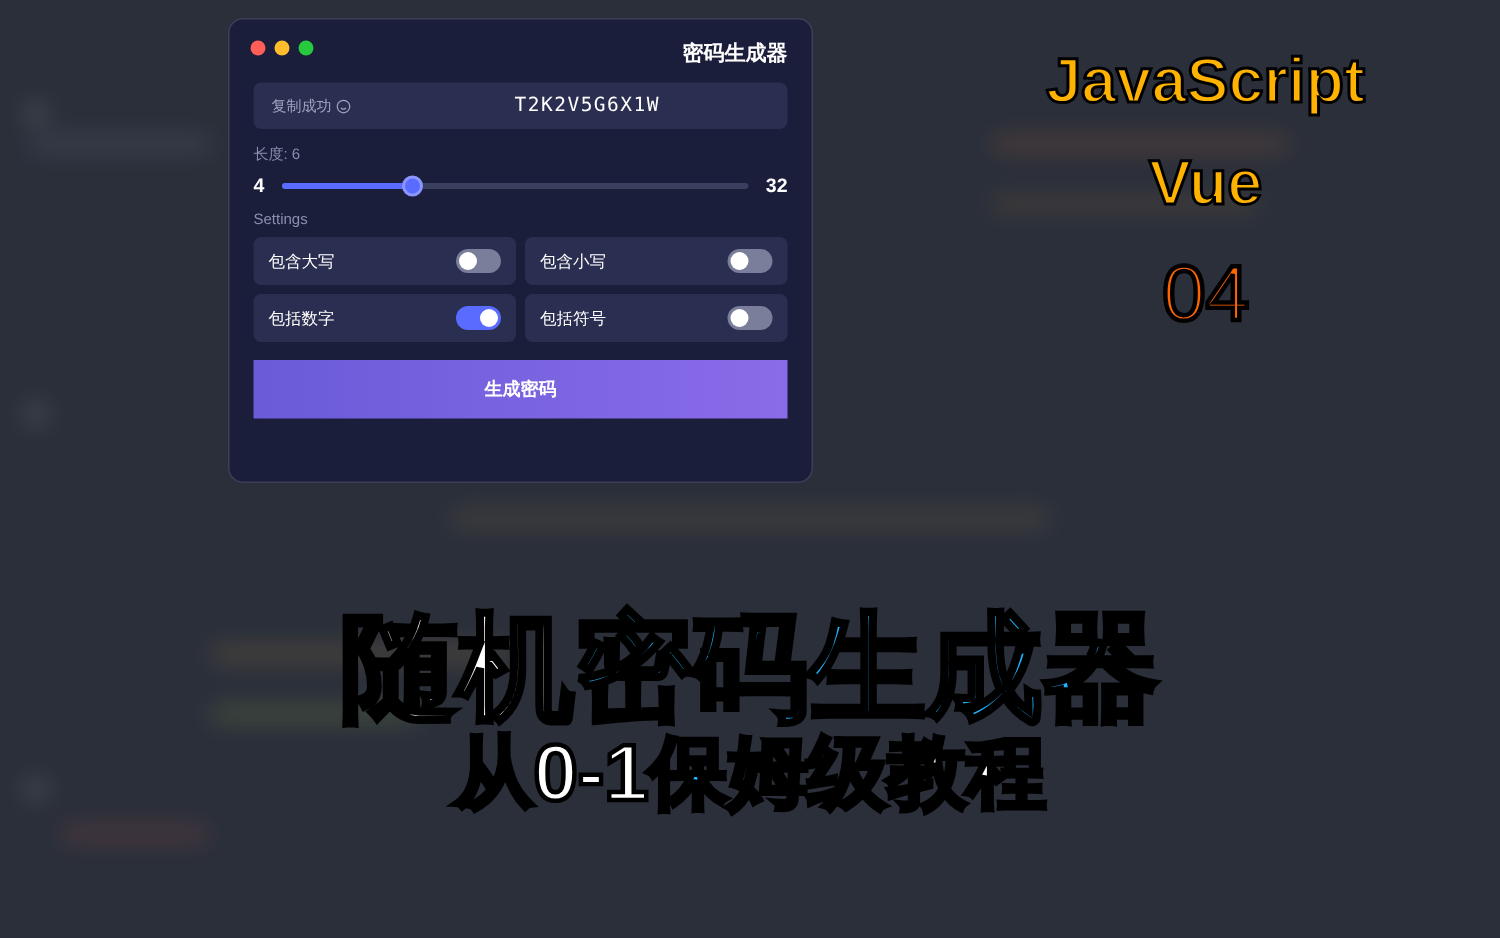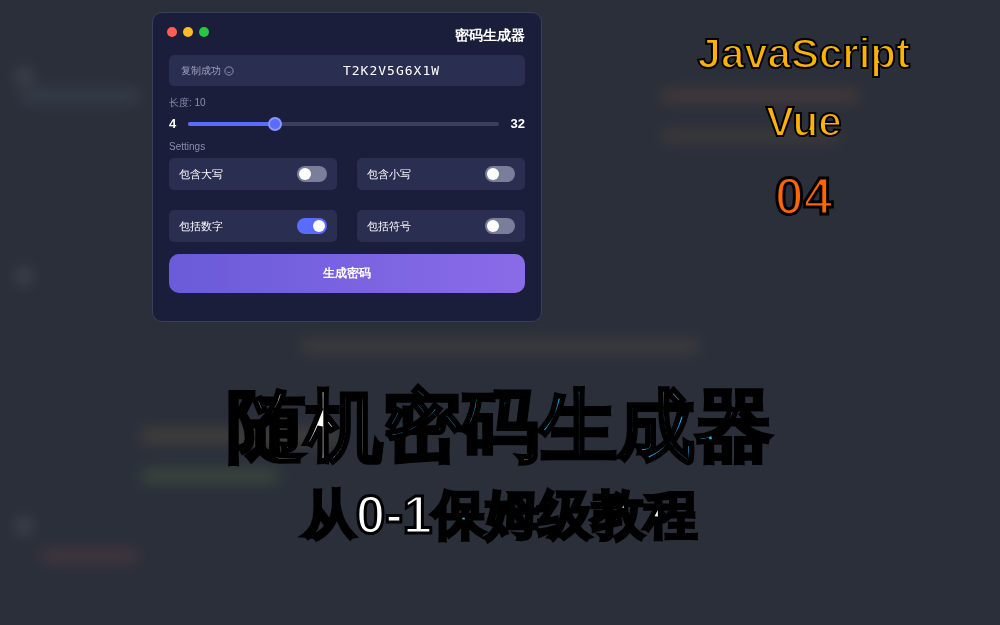--- a/index.html
+++ b/index.html
@@ -131,21 +131,21 @@
       border-radius: 50%;
     }
     .settings-label {
       font-size: 10px;
       color: #8a8fb0;
       margin-bottom: 6px;
     }
     .settings-grid {
       display: grid;
       grid-template-columns: 1fr 1fr;
-      gap: 20px;
+      gap: 6px;
       margin-bottom: 12px;
     }
     .setting-item {
       display: flex;
       align-items: center;
       justify-content: space-between;
       background: #2a2e50;
       border-radius: 5px;
       padding: 8px 10px;
     }
@@ -169,21 +169,21 @@
       border-radius: 50%;
       top: 2px;
       left: 2px;
     }
     .toggle.on .toggle-knob { left: 16px; }
     .generate-btn {
       width: 100%;
       padding: 11px;
       background: linear-gradient(90deg, #6a5bd8, #8a6be8);
       border: none;
-      border-radius: 10px;
+      border-radius: 0;
       color: #fff;
       font-size: 12px;
       font-weight: bold;
       cursor: pointer;
     }
     
     
     .side-labels {
       position: absolute;
       right: 90px;
@@ -199,35 +199,35 @@
     }
     .lbl-vue {
       font-size: 42px;
       font-weight: 900;
       color: #ffb300;
       -webkit-text-stroke: 2px #000;
       margin-bottom: 20px;
     }
     .lbl-num {
       font-size: 52px;
-      font-weight: 700;
+      font-weight: 400;
       color: #ff6600;
       -webkit-text-stroke: 3px #000;
     }
     
     
     .headline {
       position: absolute;
       left: 50%;
       transform: translateX(-50%);
       text-align: center;
       white-space: nowrap;
     }
     .headline-1 {
-      top: 375px;
+      top: 394px;
       font-size: 78px;
       font-weight: 900;
     }
     .headline-2 {
       top: 480px;
       font-size: 53px;
       font-weight: 900;
     }
     .txt-white {
       color: #fff;
@@ -268,21 +268,21 @@
       <svg width="10" height="10" viewBox="0 0 24 24" fill="none" stroke="#9fa3c0" stroke-width="2">
           <circle cx="12" cy="12" r="10"></circle>
           <path d="M8 14s1.5 2 4 2 4-2 4-2"></path>
           <line x1="9" y1="9" x2="9.01" y2="9"></line>
           <line x1="15" y1="9" x2="15.01" y2="9"></line>
         </svg>
     </div>
     <div class="password-text">T2K2V5G6X1W</div>
   </div>
   
-  <div class="length-label">长度: 10</div>
+  <div class="length-label">长度: 6</div>
   <div class="slider-row">
     <div class="slider-min">4</div>
     <div class="slider-track">
       <div class="slider-fill"></div>
       <div class="slider-thumb"></div>
     </div>
     <div class="slider-max">32</div>
   </div>
   
   <div class="settings-label">Settings</div>

